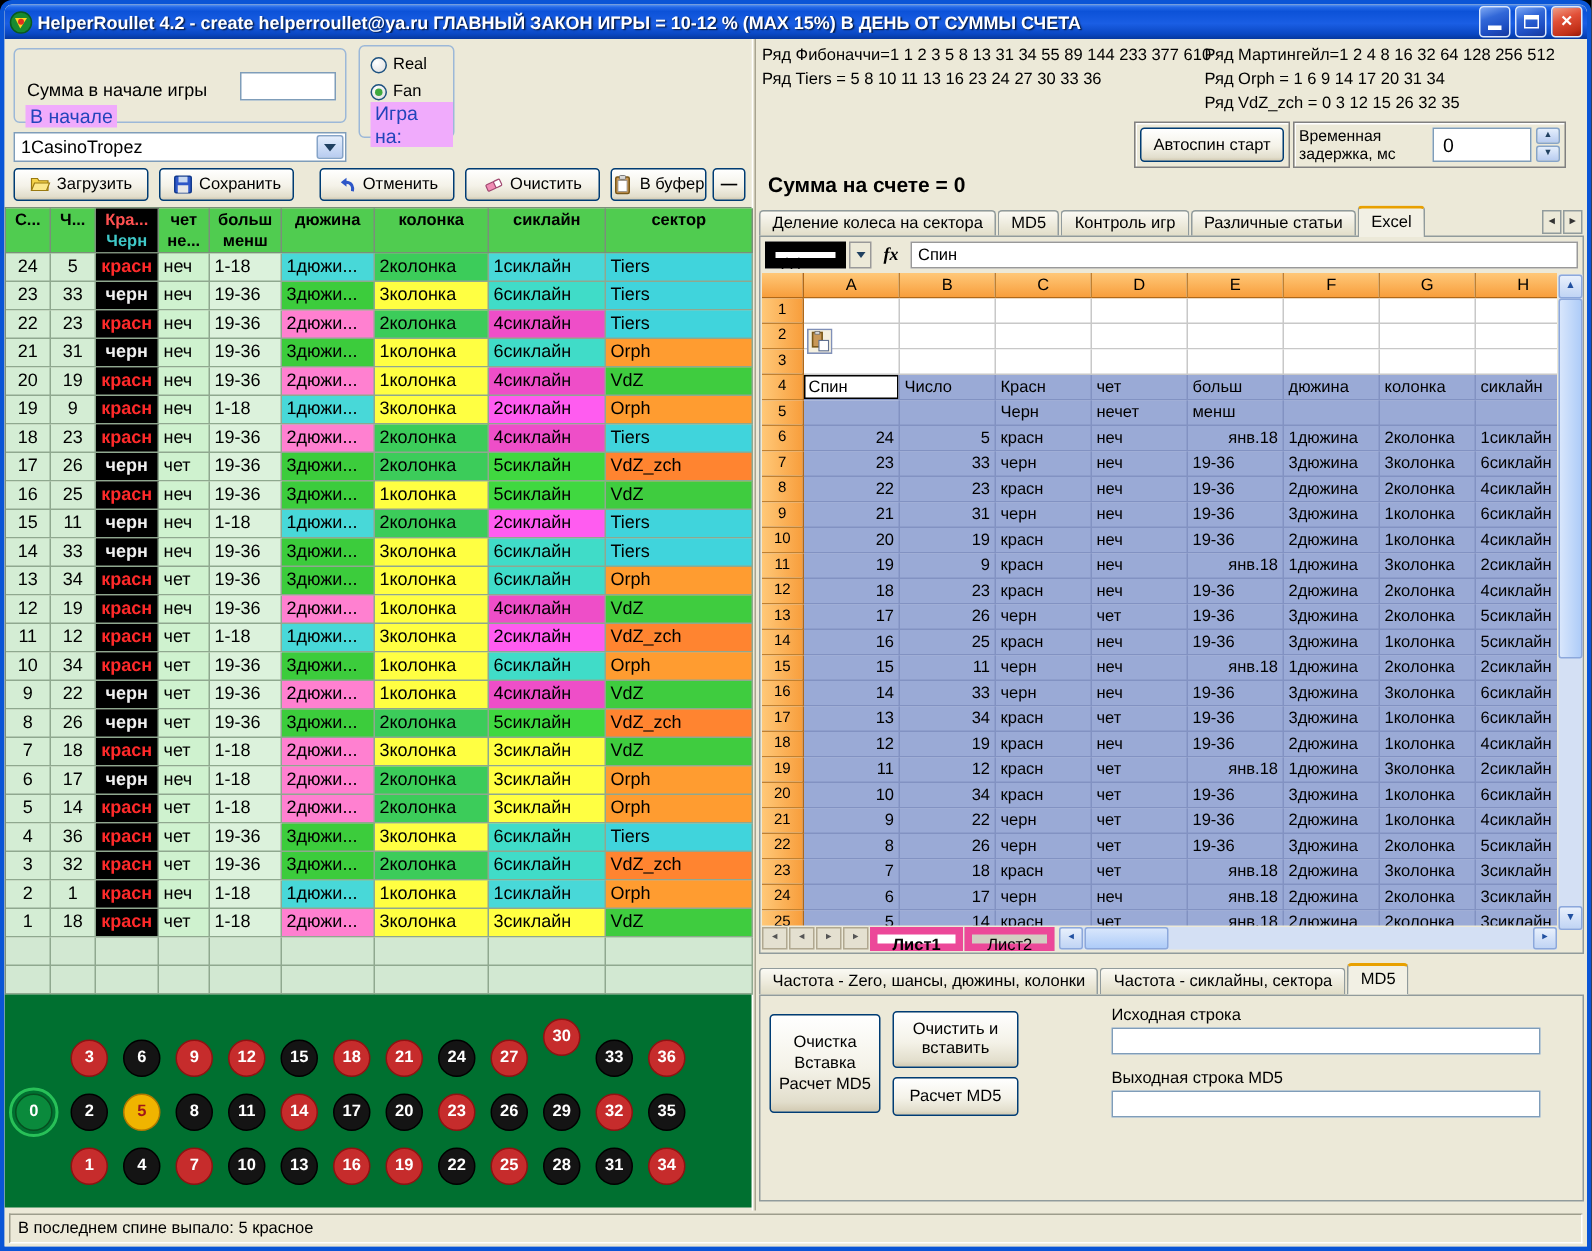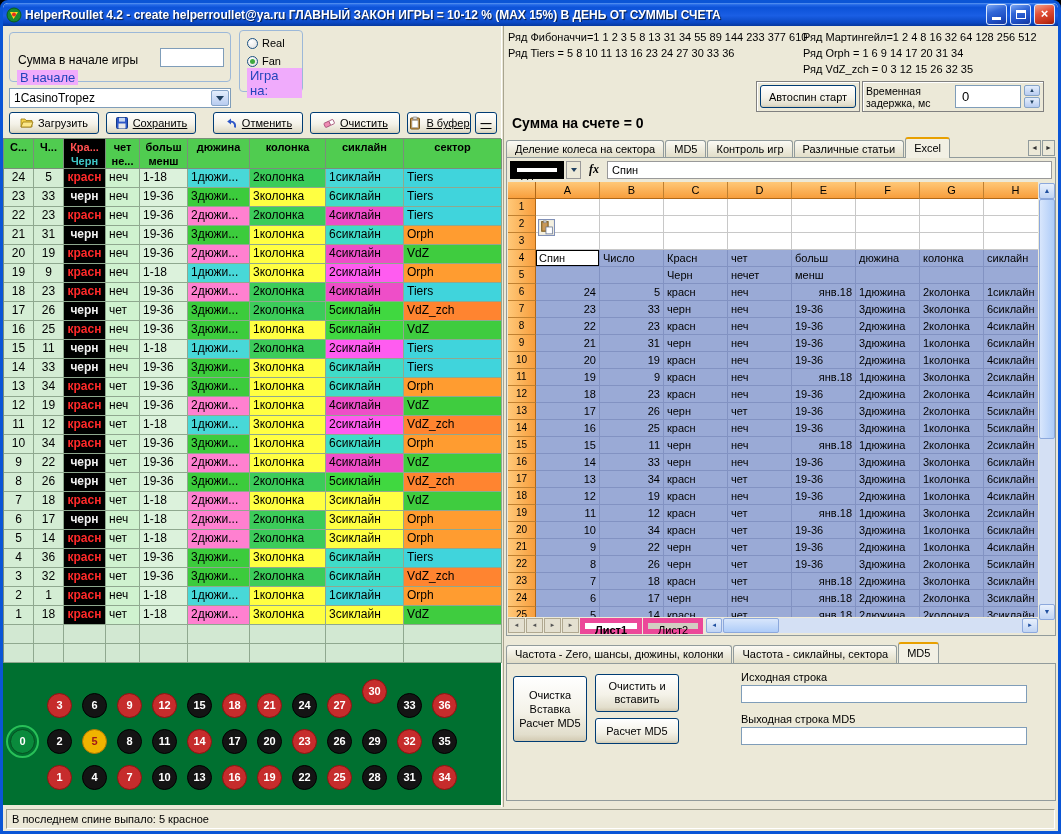--- a/index.html
+++ b/index.html
@@ -39,21 +39,21 @@
   .radio-lb { font-size:11px; }
 
   .combo { position:absolute; left:6px; top:62px; width:222px; height:20px; background:#FFF; border:1px solid #7F9DB9; display:flex; align-items:center; }
   .combo-text { flex:1; padding:0 4px; font-size:12px; }
   .combo-btn { width:18px; height:16px; margin:1px; border:1px solid #86A4C8; border-radius:2px; background:linear-gradient(180deg,#E4EEFC,#B8CCF0); display:flex; align-items:center; justify-content:center; }
   .arr-down { width:0; height:0; border:4px solid transparent; border-top:5px solid #204060; margin-top:4px; }
 
   .toolbar { position:absolute; left:6px; top:86px; width:488px; height:22px; display:flex; }
   .tbtn { height:22px; border:1px solid #003C74; border-radius:3px; background:linear-gradient(180deg,#FFFFFF 0%,#F4F2E8 55%,#E2DECC 90%,#D2CAB2 100%);
     display:flex; align-items:center; justify-content:center; gap:4px; font-size:11px; cursor:default; }
-  .tbtn+.tbtn { margin-left:7px;text-decoration:underline; }
+  .tbtn+.tbtn { margin-left:7px; }
   .tbtn:nth-child(-n+4) { width:90px; }
   .tbtn:nth-child(3) { margin-left:17px; }
   .tbtn:nth-child(5) { width:64px; }
   .tbtn:nth-child(6) { width:22px; margin-left:auto; font-weight:bold; }
   .tb-ic { width:14px; height:14px; flex:none; }
   .tb-ic svg { width:14px; height:14px; display:block; }
 
   
   .left-table { position:absolute; left:0; top:112px; width:498px; border-top:1px solid #7A8F7A; border-left:1px solid #7A8F7A; }
   .thead, .trow { display:grid; grid-template-columns:30px 30px 42px 34px 48px 62px 76px 78px 98px; }

